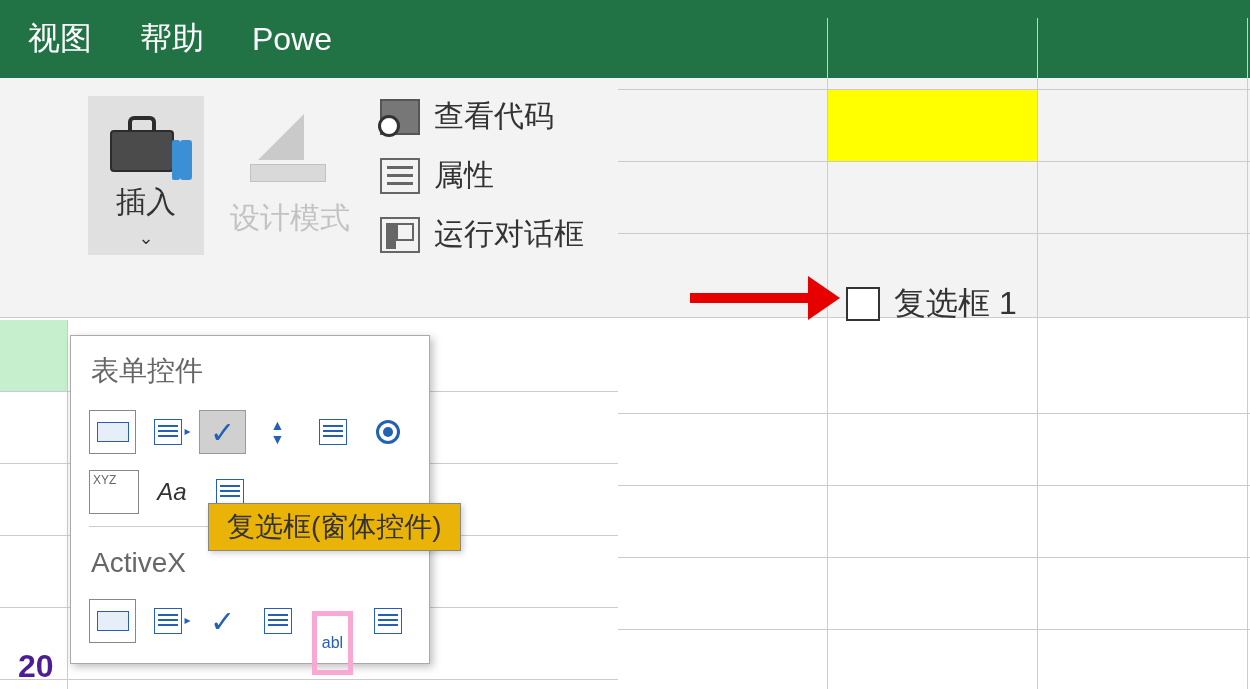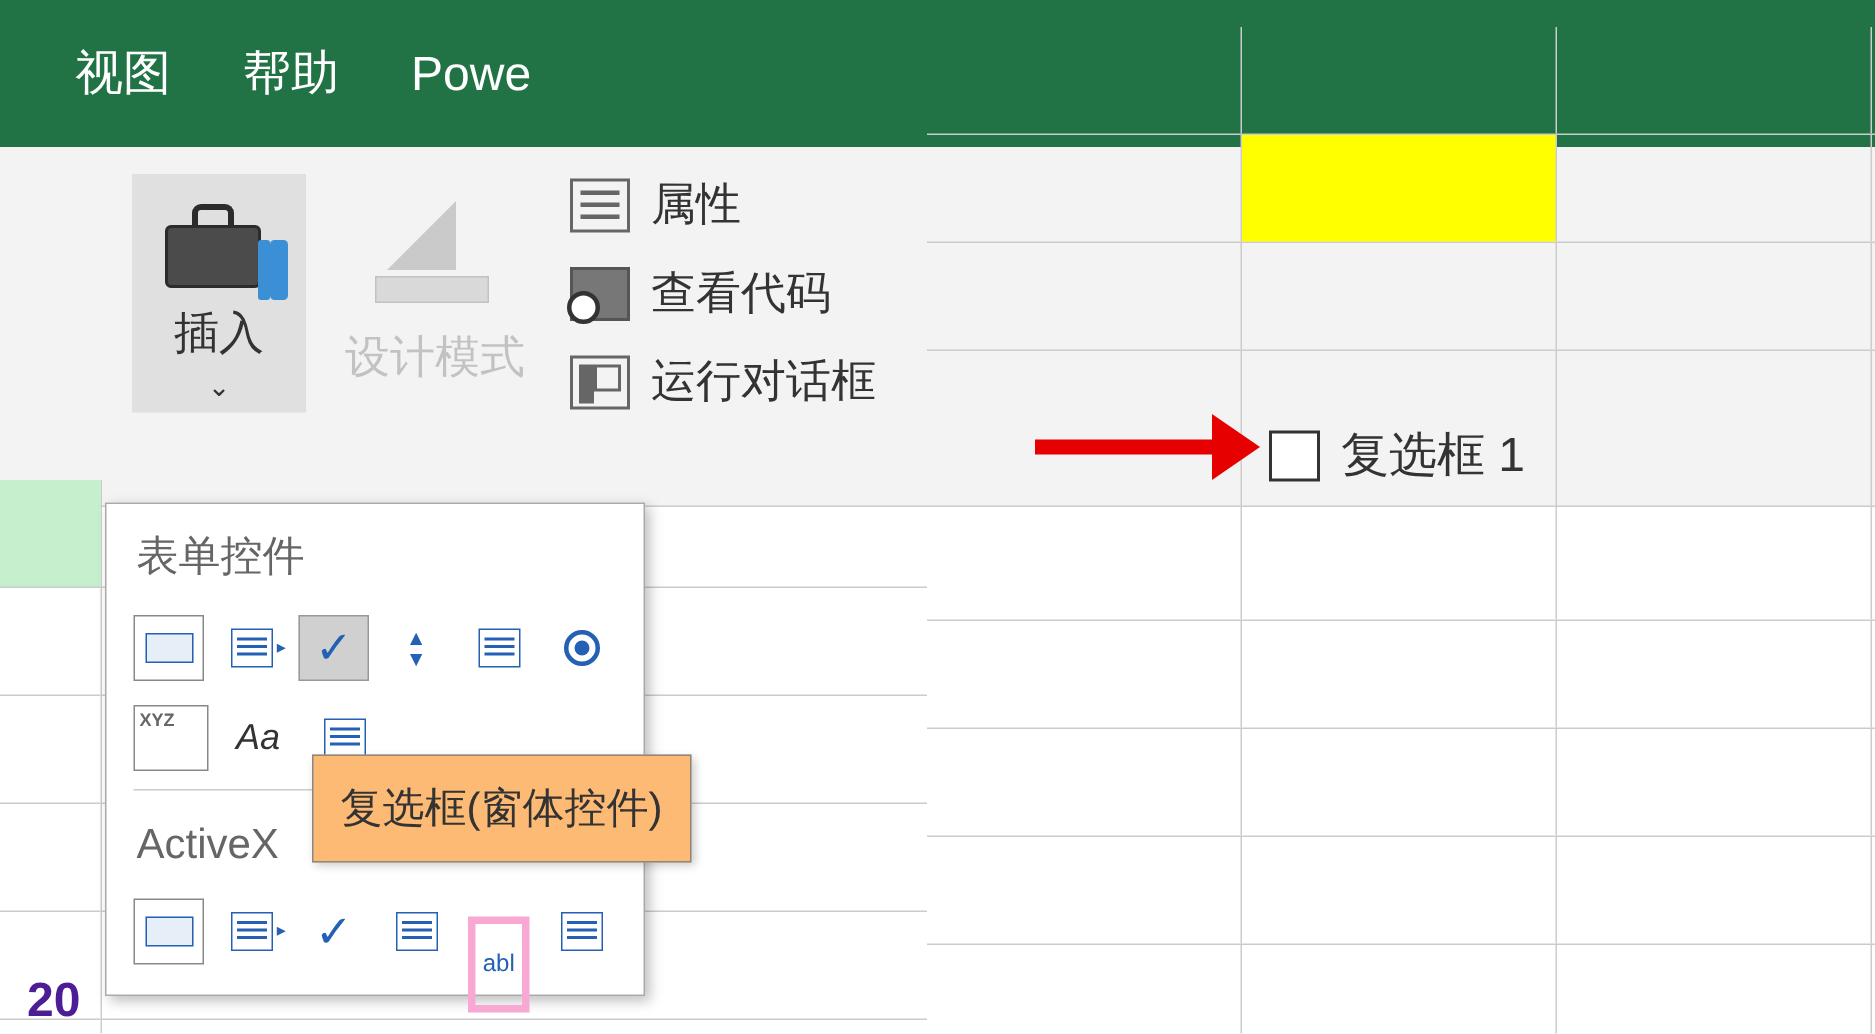--- a/index.html
+++ b/index.html
@@ -9,23 +9,23 @@
       width: 1250px;
       height: 689px;
       overflow: hidden;
       position: relative;
     }
     
     
     .ribbon-tabs {
       display: flex;
       background: #217346;
-      height: 98px;
+      height: 78px;
       align-items: stretch;
-      padding-left: 26px;
+      padding-left: 4px;
     }
     .ribbon-tab {
       padding: 0 24px;
       display: flex;
       align-items: center;
       font-size: 32px;
       color: #fff;
       cursor: pointer;
     }
     .ribbon-tab.active {
@@ -150,32 +150,32 @@
     }
     .control-item.borderless { border-color: transparent; }
     .control-item.highlighted { background: #d0d0d0; border-color: #999; }
     .control-item .check { font-size: 30px; color: #2461b5; }
     .control-item .spinner-inner { display: flex; flex-direction: column; font-size: 14px; line-height: 1; }
     .control-item .list-lines { width: 28px; height: 26px; border: 1px solid #2461b5; position: relative; }
     .control-item .list-lines::before { content: ""; position: absolute; left: 3px; right: 3px; top: 5px; height: 2px; background: #2461b5; box-shadow: 0 5px 0 #2461b5, 0 10px 0 #2461b5; }
     .control-item .list-lines.with-arrows::after { content: "▸"; position: absolute; right: -10px; top: 4px; color: #2461b5; font-size: 12px; }
     .control-item .radio { width: 24px; height: 24px; border: 3px solid #2461b5; border-radius: 50%; display: flex; align-items: center; justify-content: center;}
     .control-item .radio::after { content: ""; width: 10px; height: 10px; border-radius: 50%; background: #2461b5; }
-    .control-item .xyz { font-size: 12px; position: absolute; top: 2px; left: 3px; color: #666; font-weight: bold; }
+    .control-item .xyz { font-size: 12px; position: absolute; top: 2px; left: 3px; color: #666; }
     .control-item .aa { font-style: italic; font-size: 24px; color: #333; }
     .control-item .abl { font-size: 16px; border: 5px solid #f9a8d4; padding: 18px 5px; margin-top: 43px; }
     .control-item .btn-inner { width: 32px; height: 20px; border: 1px solid #2461b5; background: #e6eef7; }
     
     .tooltip {
       position: absolute;
       top: 503px;
       left: 208px;
-      background: #fdba74;
+      background: #eab308;
       border: 1px solid #888;
-      padding: 16px 18px;
+      padding: 4px 18px;
       font-size: 28px;
       color: #333;
       box-shadow: 2px 2px 6px rgba(0,0,0,0.2);
       z-index: 50;
     }
     
     
     .sheet {
       position: absolute;
       top: 18px;
@@ -282,26 +282,26 @@
   <div class="ribbon-group-design">
     <div class="design-icon">
       <div class="triangle"></div>
       <div class="ruler1"></div>
     </div>
     <div class="design-label">设计模式</div>
   </div>
 
   <div class="ribbon-group-right">
     <div class="right-item">
+      <div class="right-item-icon code-icon"></div>
+      <span>查看代码</span>
+    </div>
+    <div class="right-item">
       <div class="right-item-icon props-icon"></div>
       <span>属性</span>
-    </div>
-    <div class="right-item">
-      <div class="right-item-icon code-icon"></div>
-      <span>查看代码</span>
     </div>
     <div class="right-item">
       <div class="right-item-icon dialog-icon"></div>
       <span>运行对话框</span>
     </div>
   </div>
 </div>
 
 <div class="sheet">
   <div class="sheet-row">

